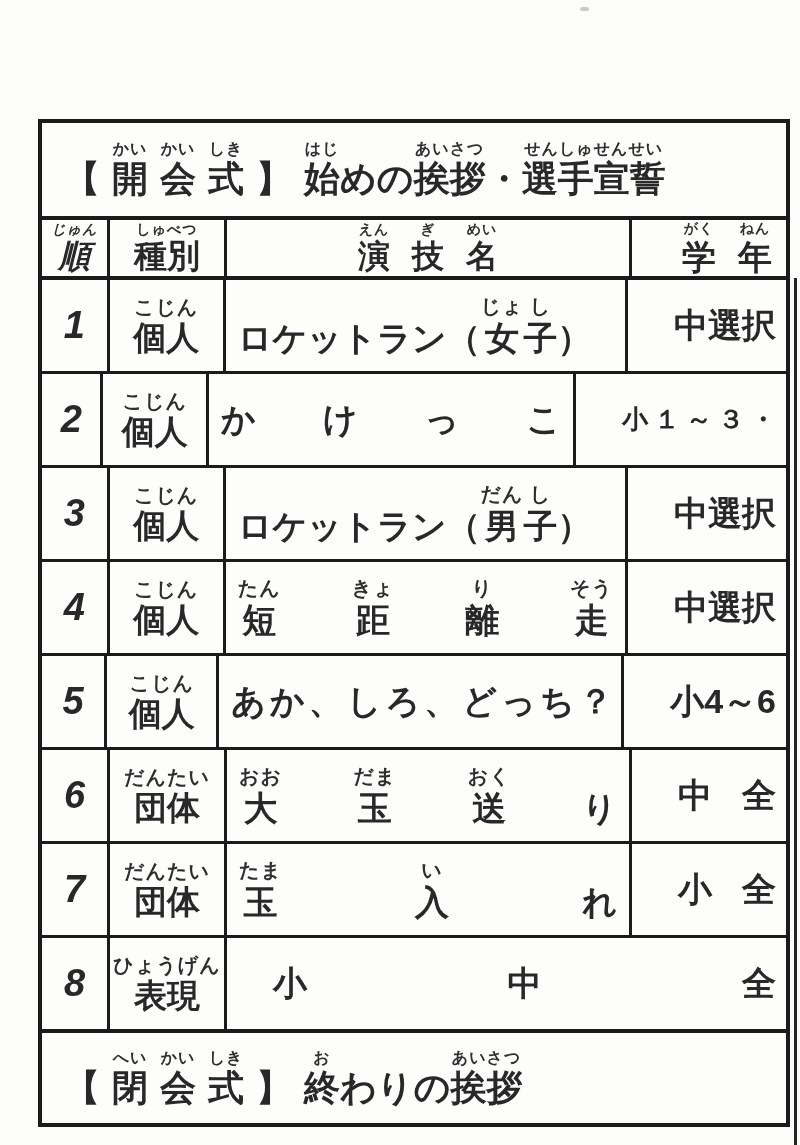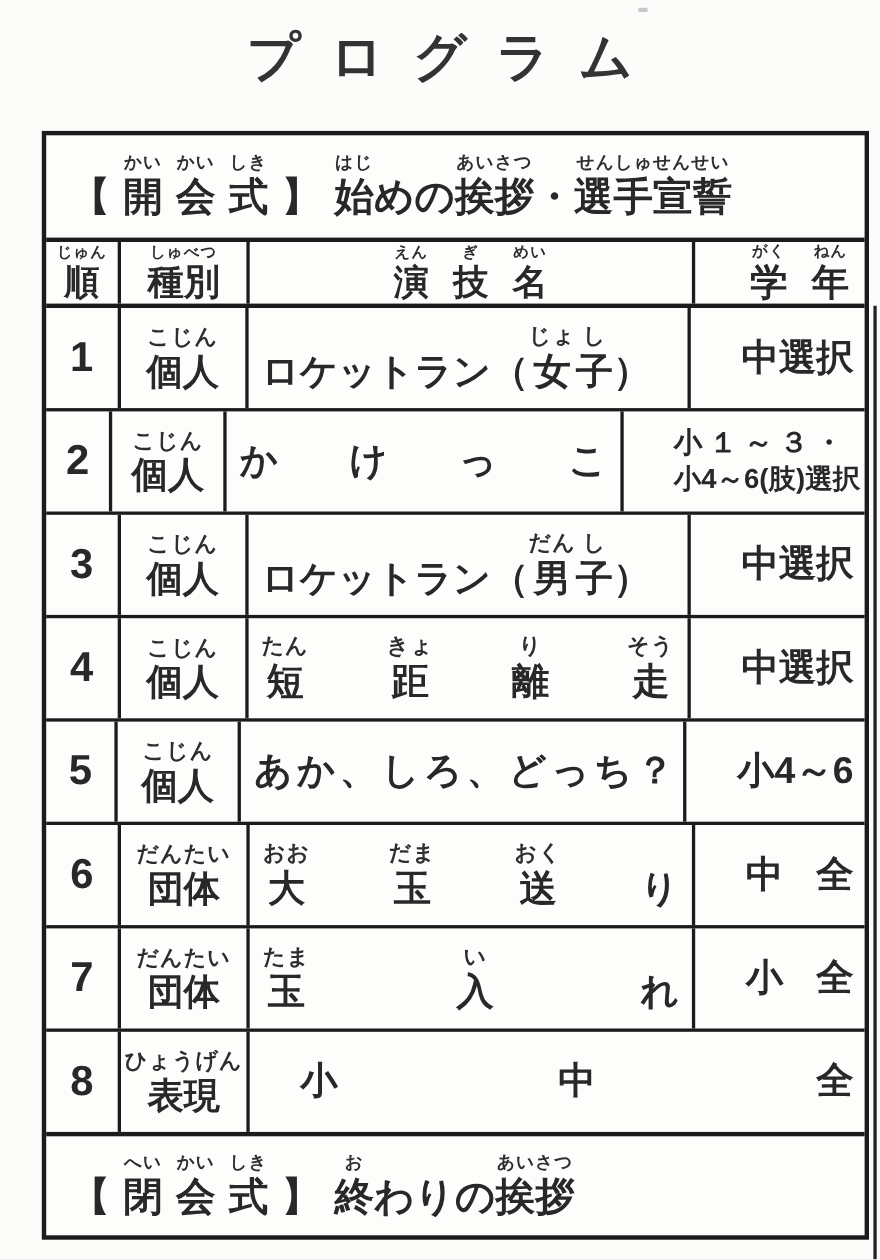--- a/index.html
+++ b/index.html
@@ -33,21 +33,21 @@
   .r-open{height:93px;}
   .r-head{height:56px;}
   .r-data{height:91px;}
   .r-close{height:90px;}
   .cell{
     border-right:3px solid #1b1b1b;
     display:flex;align-items:center;
     box-sizing:border-box;
   }
   .cell.lastcol{border-right:none;padding-left:46px;}
-  .c-num{width:68px;justify-content:center;font-size:38px;font-weight:600;}
+  .c-num{width:68px;justify-content:center;font-size:38px;font-weight:600;font-style:italic;}
   .c-cat{width:117px;justify-content:center;}
   .c-name{width:405px;padding:0 12px;}
   .c-grade{flex:1;padding:0 10px;}
   .c-full{width:100%;padding-left:22px;border-right:none;}
   
   .segline{display:flex;align-items:flex-end;width:100%;}
   .segline.center{justify-content:center;width:auto;}
   .segline.just{justify-content:space-between;}
   .segline.left{justify-content:flex-start;}
   .seg{display:flex;flex-direction:column;align-items:center;line-height:1;}
@@ -69,21 +69,20 @@
   .gline2{font-size:25px;font-weight:700;line-height:1.3;white-space:nowrap;}
   
   .edge-line{position:absolute;left:794px;top:278px;width:3px;height:867px;background:#242424;}
   .speck{position:absolute;left:580px;top:7px;width:9px;height:4px;background:#c9c9c9;border-radius:2px;}
 </style>
 </head>
 <body>
 
 <div class="page">
 
-  <div class="title">プログラム</div>
 
   <div class="table">
 
     <div class="trow r-open thick">
       <div class="cell c-full">
         <span class="segline left">
             <span class="seg">
               <span class="rb">【</span>
             </span>
             <span class="seg sp">
@@ -238,21 +237,20 @@
             <span class="seg">
               <span class="rb">っ</span>
             </span>
             <span class="seg">
               <span class="rb">こ</span>
             </span>
           </span>
         </div>
       <div class="cell c-grade lastcol grade2">
         <div class="gline1">小１～３・</div>
-        <div class="gline2">小4～6(肢)選択</div>
       </div>
     </div>
 
     <div class="trow r-data">
       <div class="cell c-num">
           <span>3</span>
         </div>
       <div class="cell c-cat">
           <span class="segline center">
             <span class="seg">

